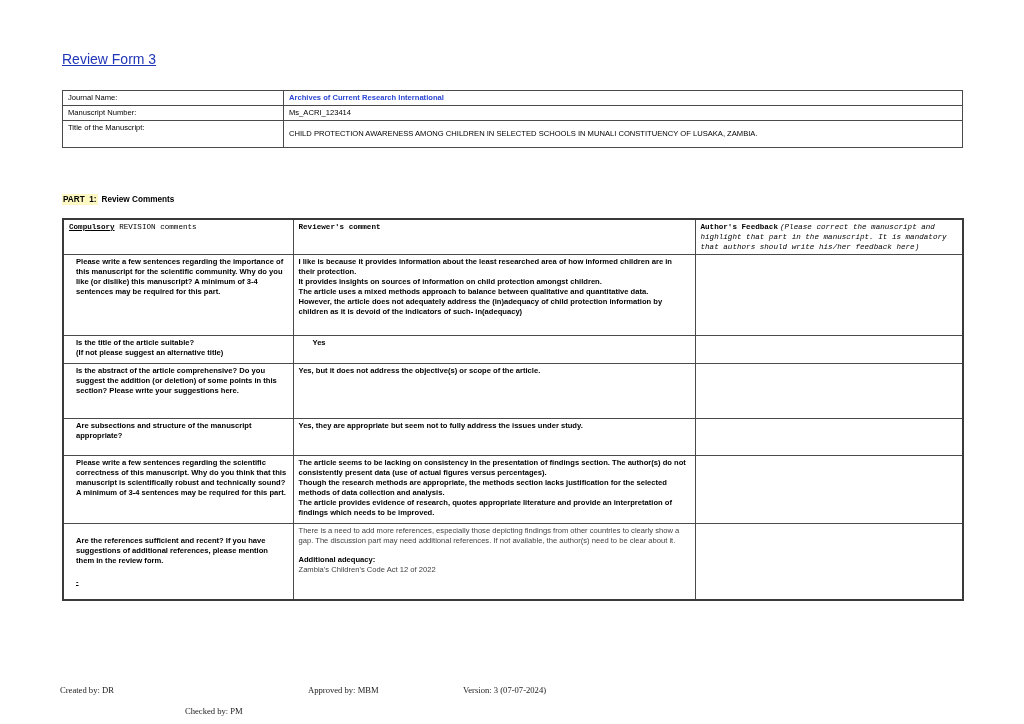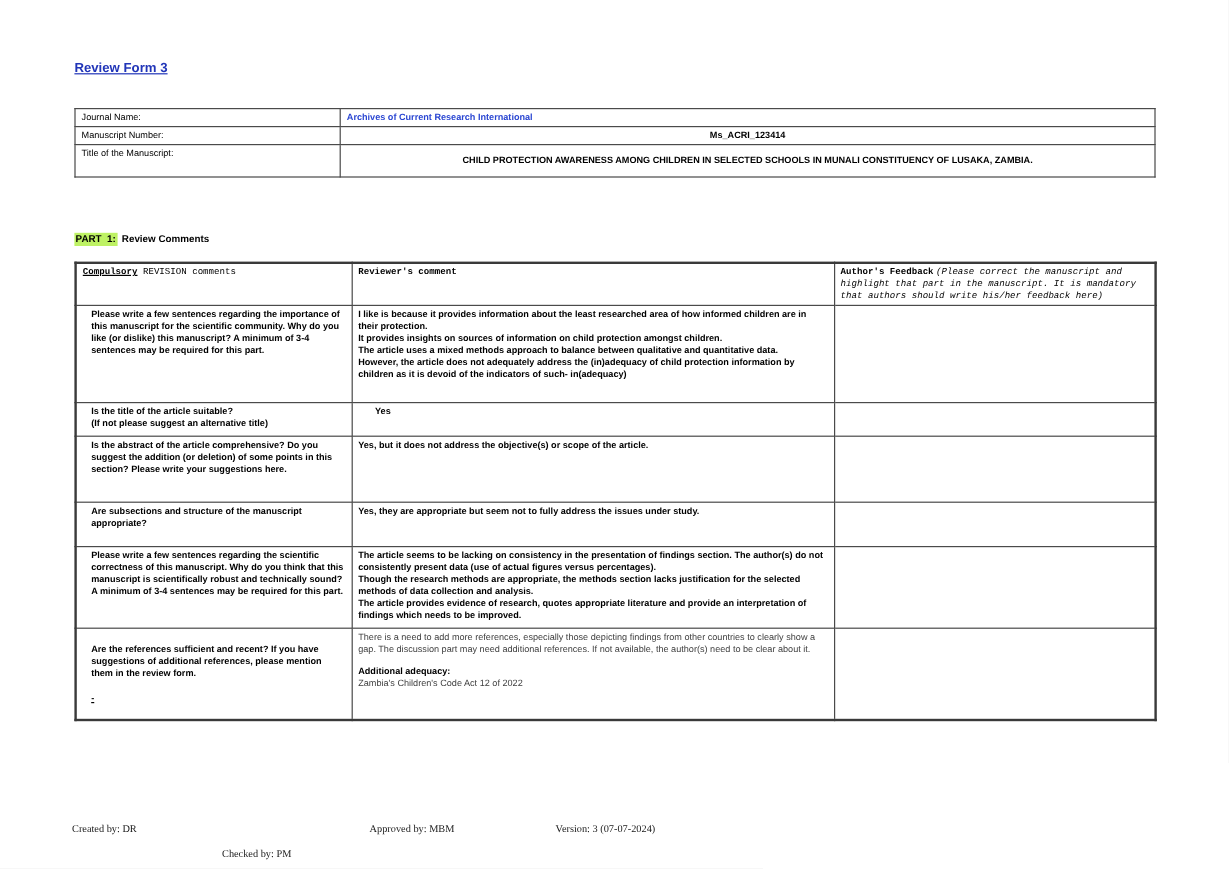--- a/index.html
+++ b/index.html
@@ -3,32 +3,32 @@
 <meta charset="utf-8">
 <style>
   html,body{margin:0;padding:0;background:#e9e9e9;}
   .page{
     position:relative;width:1024px;height:724px;background:#ffffff;
     font-family:"Liberation Sans","DejaVu Sans",sans-serif;color:#000;
     overflow:hidden;margin:0 auto;
   }
   .doc-title{
     position:absolute;left:62px;top:51px;
-    font-size:11px;font-weight:bold;text-decoration:underline;color:#2135b8;
+    font-size:14px;font-weight:normal;text-decoration:underline;color:#2135b8;
   }
   
   table{border-collapse:collapse;table-layout:fixed;}
   .meta-table{position:absolute;left:62px;top:90px;width:900px;font-size:7.6px;line-height:1.3;}
   .meta-table td{border:1px solid #4a4a4a;padding:1px 5px;vertical-align:middle;}
   .meta-table td.lbl{vertical-align:top;padding-top:2px;}
-  .meta-table .val{font-weight:bold;text-align:center;}
+  .meta-table .val{font-weight:normal;}
   .meta-table .val-blue{font-weight:bold;color:#2a46d2;}
   
   .part-line{position:absolute;left:62px;top:195px;font-size:8.2px;font-weight:bold;}
-  .hl{background:#bef264;white-space:pre;padding:1px 1px;}
+  .hl{background:#fef9c3;white-space:pre;padding:1px 1px;}
   .part-heading{margin-left:4px;}
   
   .review-table{position:absolute;left:62px;top:218px;width:900px;font-size:7.6px;line-height:1.32;}
   .review-table td{border:1px solid #4a4a4a;padding:2px 5px;vertical-align:top;}
   .review-table{border:2px solid #3a3a3a;}
   .q{font-weight:bold;padding-left:12px !important;white-space:pre-line;}
   .a{font-weight:bold;white-space:pre-line;}
   .a-indent{padding-left:19px !important;}
   .a-plain{font-weight:normal;color:#3f3f3f;white-space:pre-line;}
   .hdr-c1{font-weight:normal;}

